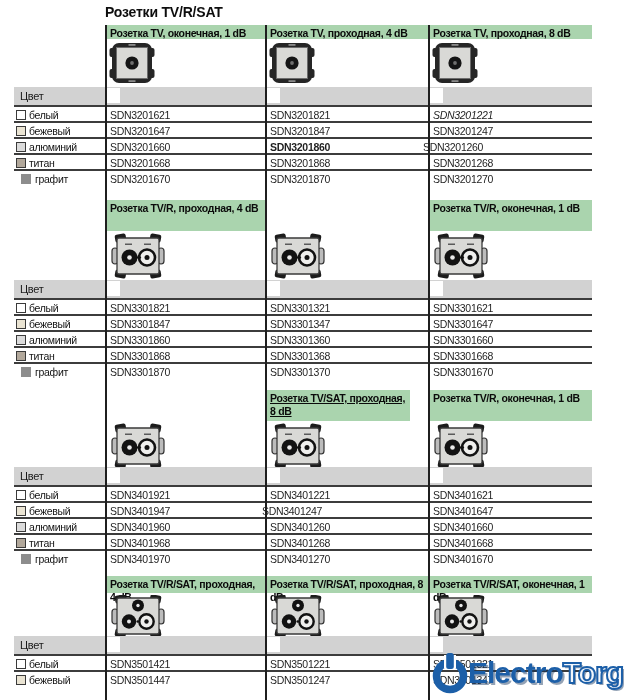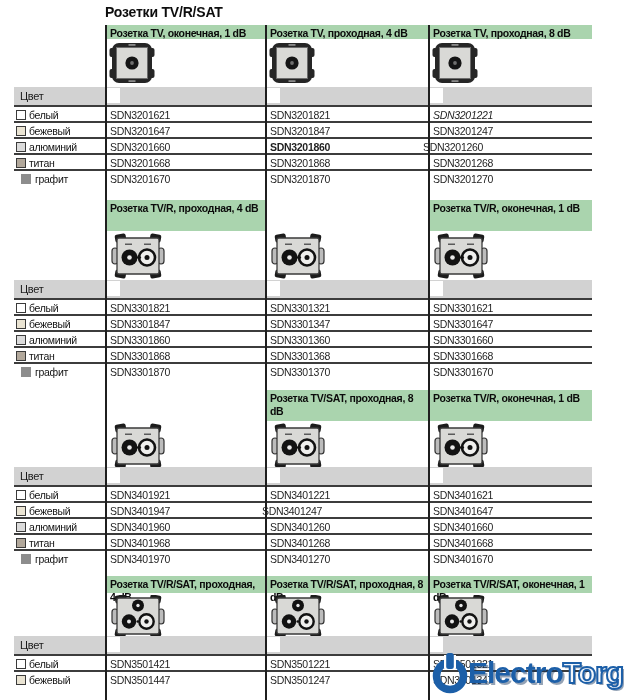--- a/index.html
+++ b/index.html
@@ -233,21 +233,21 @@
         <div class="crow">
           <span class="swatch noborder" style="left: 7px; background: rgb(141, 141, 141);"></span>
           <span class="cname" style="left: 21px;">графит</span>
           <span class="code" style="left: 96px;">SDN3301870</span>
           <span class="code" style="left: 256px;">SDN3301370</span>
           <span class="code" style="left: 419px;">SDN3301670</span>
         </div>
       </div>
       <div class="section" style="top: 390px;">
         <div class="hrow" style="height: 31px;">
-          <div class="hcell" style="left: 251px; width: 163px;"><span>Розетка TV/SAT, проходная, 8 dB</span></div>
+          <div class="hcell" style="left: 251px; width: 145px; text-decoration: underline;"><span>Розетка TV/SAT, проходная, 8 dB</span></div>
           <div class="hcell" style="left: 414px; width: 164px;"><span>Розетка TV/R, оконечная, 1 dB</span></div>
         </div>
         <div class="irow" style="height: 46px;">
           <div class="icell" style="left: 95px;">
   <svg width="58" height="46" viewBox="0 0 58 46">
     <rect x="6" y="1" width="11" height="8" rx="2" fill="#1c1c1c" transform="rotate(-10 11.5 5)"></rect>
     <rect x="41" y="1" width="11" height="8" rx="2" fill="#1c1c1c" transform="rotate(10 46.5 5)"></rect>
     <rect x="6" y="37" width="11" height="8" rx="2" fill="#1c1c1c" transform="rotate(10 11.5 41)"></rect>
     <rect x="41" y="37" width="11" height="8" rx="2" fill="#1c1c1c" transform="rotate(-10 46.5 41)"></rect>
     <rect x="3" y="15" width="6" height="16" rx="3" fill="#bcbcbc" stroke="#333" stroke-width="1.2"></rect>

